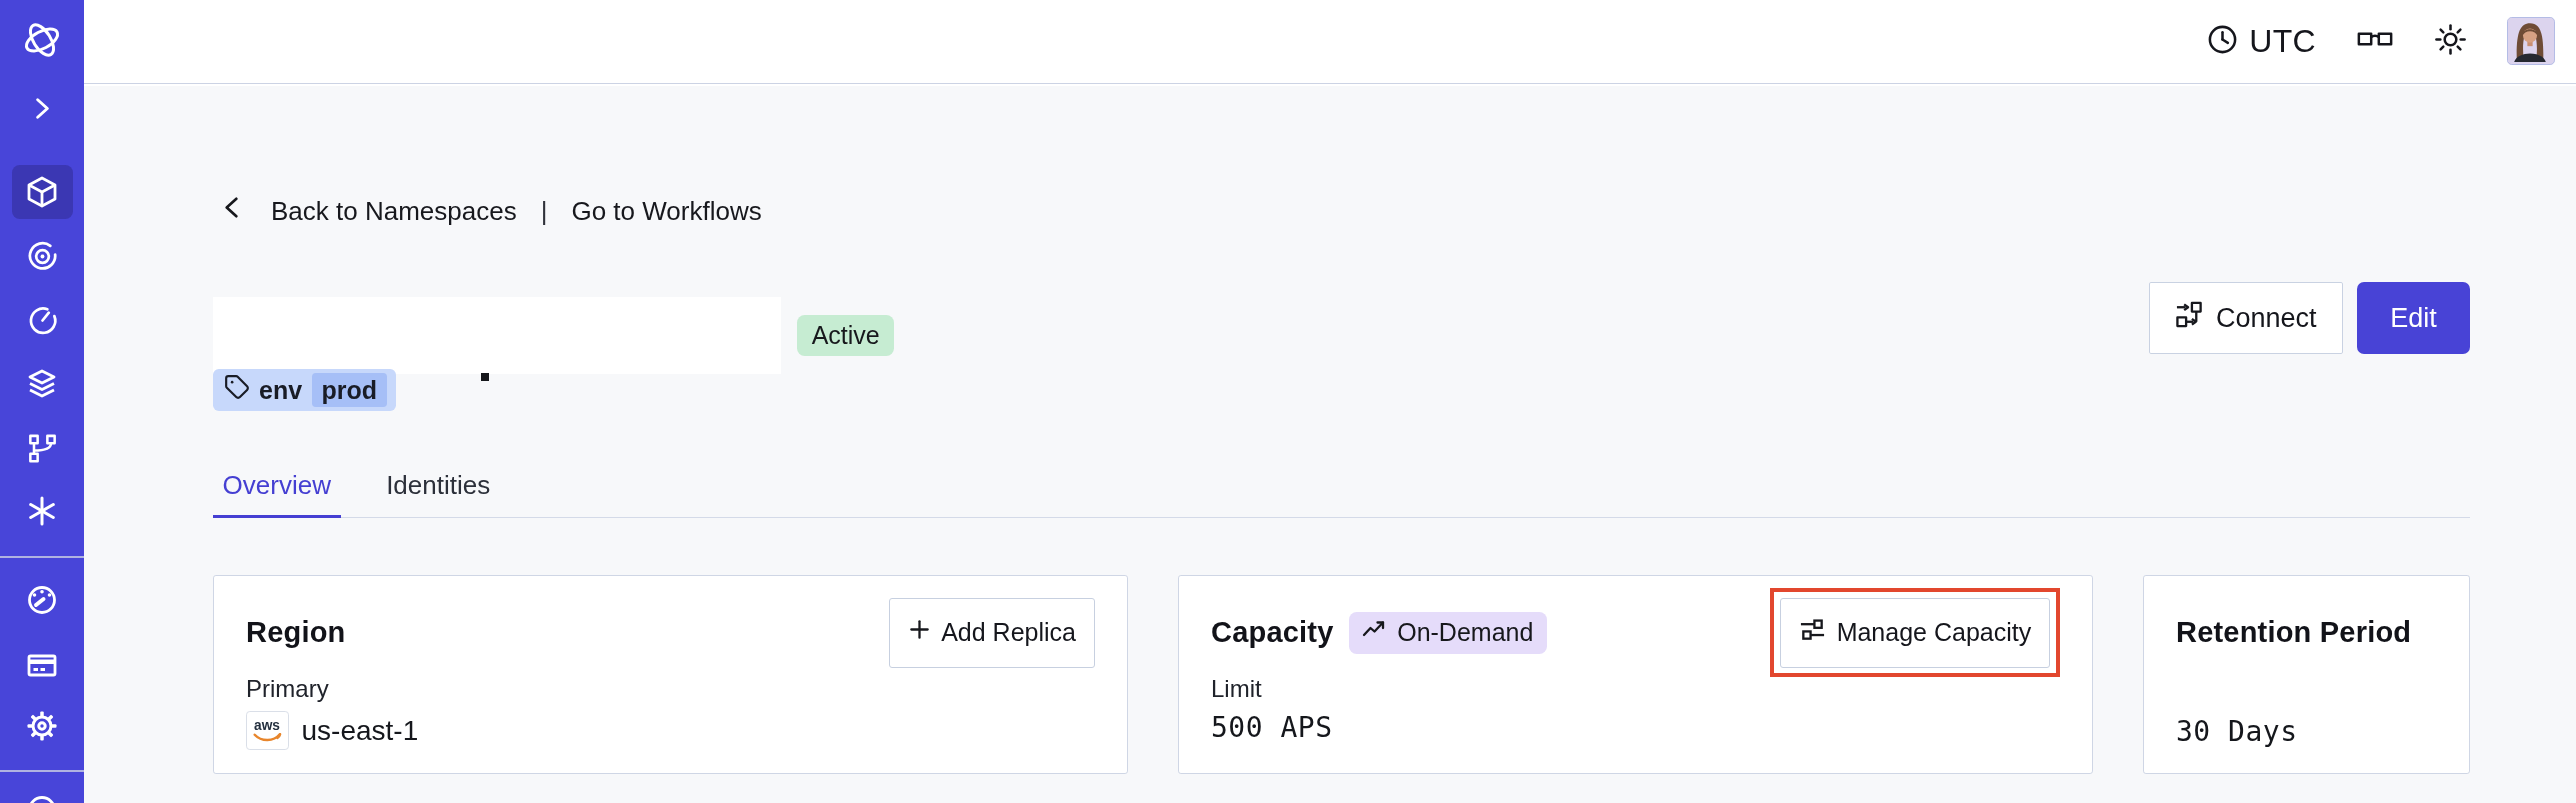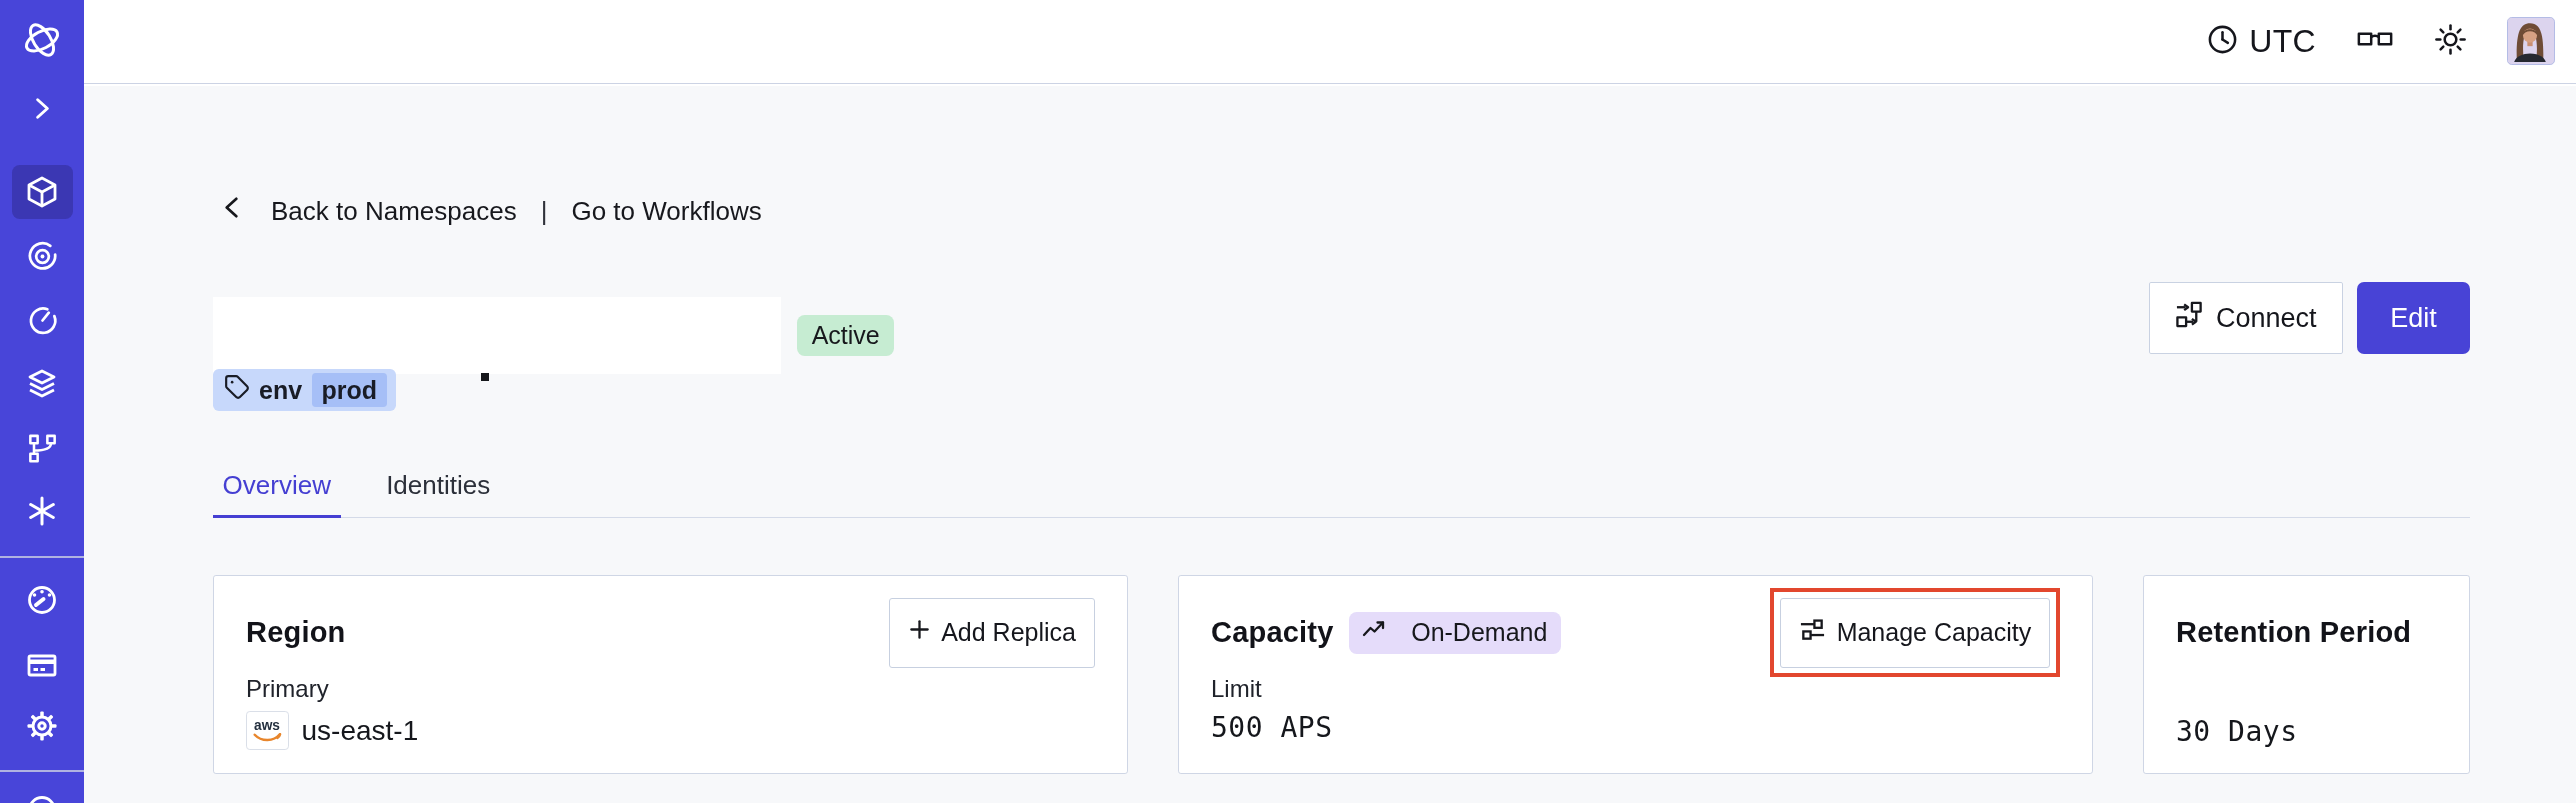--- a/index.html
+++ b/index.html
@@ -126,21 +126,21 @@
   .retention-value { margin-top:52px; }
 
   .btn-outline-sm {
     height:70px; display:flex; align-items:center; gap:10.5px;
     background:#ffffff; border:1.9px solid #c7d0e0; border-radius:3px;
     padding:0 18px; font-size:25px; font-weight:500; color:#15161c; cursor:pointer; white-space:nowrap;
   }
   .annotation-box { border:4.8px solid #e2472e; padding:5.8px; }
 
   .badge-ondemand {
-    height:42px; display:flex; align-items:center; gap:25px;
+    height:42px; display:flex; align-items:center; gap:11px;
     background:#e5dcfa; border-radius:7.7px; padding:0 13.4px;
     font-size:25px; font-weight:400; color:#17181c; white-space:nowrap;
   }
 
   .aws-chip {
     width:43px; height:39px; background:#ffffff; border:1.9px solid #dadfe8; border-radius:3.8px;
     display:flex; align-items:center; justify-content:center;
   }
 </style>
 </head>

